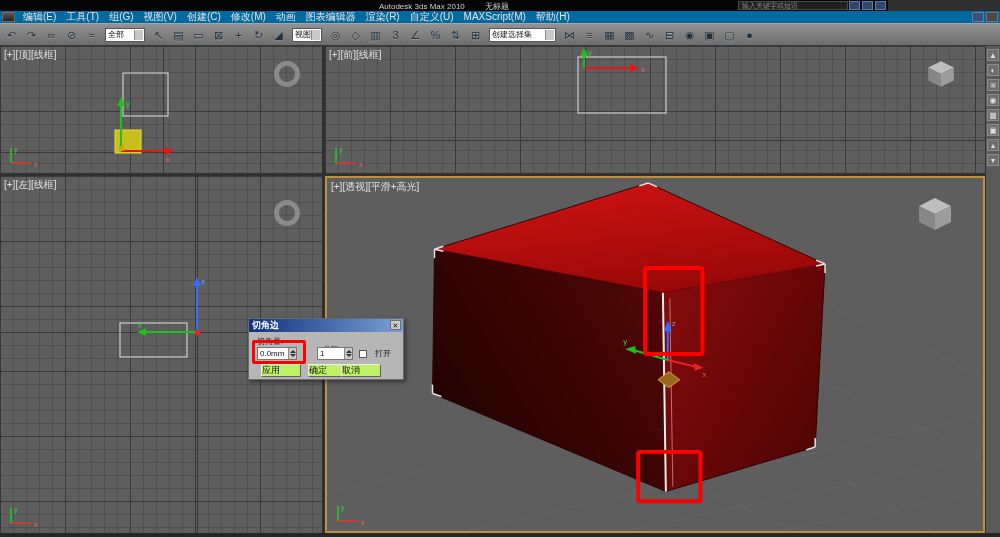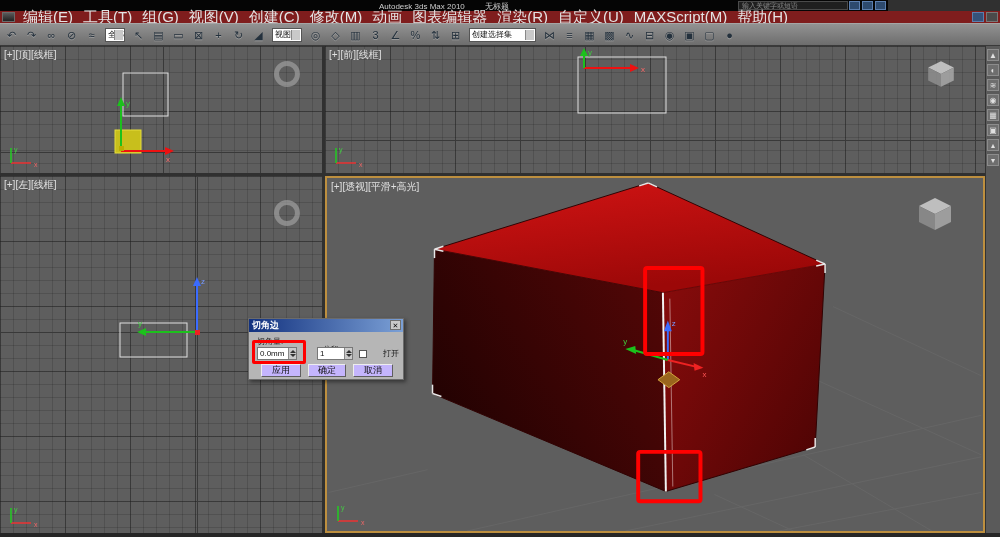--- a/index.html
+++ b/index.html
@@ -9,21 +9,21 @@
 
   
   #titlebar{position:absolute;left:0;top:0;width:888px;height:11px;background:#050505;color:#cfcfcf;font-size:8px;z-index:20;}
   .tb-center{position:absolute;left:0;right:0;top:1px;text-align:center;white-space:nowrap;}
   .tb-center span{margin:0 9px;}
   #search{position:absolute;right:40px;top:1px;width:110px;height:9px;background:#1f1f1f;border:1px solid #4a4a4a;color:#8b8b8b;font-size:7px;line-height:7px;padding-left:3px;overflow:hidden;}
   .tb-icons{position:absolute;right:2px;top:1px;display:flex;gap:2px;}
   .tb-ic{width:11px;height:9px;background:#2d4a6e;border:1px solid #5b7eae;}
 
   
-  #menubar{position:absolute;left:0;top:11px;width:1000px;height:12px;background:#7f1d1d;color:#e4e4e4;font-size:15px;display:flex;align-items:center;z-index:20;}
+  #menubar{position:absolute;left:0;top:11px;width:1000px;height:12px;background:#0369a1;color:#e4e4e4;font-size:10px;display:flex;align-items:center;z-index:20;}
   #appicon{width:13px;height:10px;margin:0 3px 0 2px;background:linear-gradient(#5a5a5a,#222);border:1px solid #6a6a6a;}
   .menu-item{padding:0 5px;height:12px;line-height:12px;white-space:nowrap;cursor:default;}
   .mb-right{position:absolute;right:2px;top:1px;display:flex;gap:2px;}
   .mb-ic{width:12px;height:10px;background:#35527a;border:1px solid #5b7eae;}
   .mb-ic2{background:#4a4a4a;border-color:#777;}
 
   
   #toolbar{position:absolute;left:0;top:23px;width:1000px;height:23px;background:linear-gradient(#929292,#6d6d6d);border-top:1px solid #a5a5a5;border-bottom:1px solid #3a3a3a;display:flex;align-items:center;padding-left:2px;z-index:20;}
   .tool-icon{width:19px;height:18px;font-size:11px;line-height:17px;text-align:center;color:#24313d;text-shadow:0 1px 0 rgba(255,255,255,.25);border:1px solid transparent;}
   .tool-combo{height:14px;background:#fff;border:1px solid #555;font-size:8px;line-height:12px;padding:0 11px 0 2px;position:relative;color:#111;margin:0 3px;white-space:nowrap;overflow:hidden;}
@@ -59,23 +59,23 @@
   #dialog{position:absolute;left:248px;top:318px;width:156px;height:62px;background:#b6b6b6;border:1px solid #6b6b6b;box-shadow:2px 2px 4px rgba(0,0,0,.45);z-index:50;font-size:9px;color:#111;}
   #dialog-titlebar{position:relative;height:13px;background:linear-gradient(90deg,#12317e,#7ba0d6);color:#fff;font-size:9px;line-height:13px;padding-left:3px;font-weight:bold;}
   #dialog-close{position:absolute;right:2px;top:1px;width:11px;height:10px;background:#c9c9c9;border:1px solid #6f6f6f;font-size:7px;line-height:9px;text-align:center;color:#111;font-weight:normal;}
   .dlg-label{position:absolute;font-size:8px;color:#1c1c1c;white-space:nowrap;}
   .spin{position:absolute;height:13px;background:#fff;border:1px solid #777;display:flex;align-items:center;font-size:8px;padding-left:2px;}
   .spin .val{flex:1;overflow:hidden;white-space:nowrap;}
   .spin-arr{width:8px;height:100%;background:#c9c9c9;border-left:1px solid #888;display:flex;flex-direction:column;align-items:center;justify-content:center;gap:1px;}
   .spin-arr i{display:block;width:0;height:0;border-left:3px solid transparent;border-right:3px solid transparent;}
   .spin-arr .up{border-bottom:3px solid #333;}
   .spin-arr .dn{border-top:3px solid #333;}
-  #dlg-check{position:absolute;left:110px;top:29px;display:flex;align-items:center;gap:16px;font-size:8px;}
+  #dlg-check{position:absolute;left:110px;top:29px;display:flex;align-items:center;gap:8px;font-size:8px;}
   .cb{width:8px;height:8px;background:#fff;border:1px solid #555;display:inline-block;}
-  .dlg-btn{position:absolute;top:45px;height:13px;background:#c4b5fd;border:1px solid;border-color:#ededed #5f5f5f #5f5f5f #ededed;font-size:9px;text-align:center;line-height:11px;cursor:default;}
+  .dlg-btn{position:absolute;top:45px;height:13px;background:#bef264;border:1px solid;border-color:#ededed #5f5f5f #5f5f5f #ededed;font-size:9px;line-height:11px;cursor:default;}
   #hl-red{position:absolute;left:3px;top:21px;width:54px;height:24px;border:3px solid var(--highlight,#f00);border-radius:2px;z-index:5;}
 </style>
 </head>
 <body>
 
 <div id="app">
 
   <div id="titlebar">
     <div class="tb-center">
       <span>Autodesk 3ds Max 2010</span>
@@ -111,21 +111,21 @@
     </div>
   </div>
 
   <div id="toolbar">
     <div style="display:flex;align-items:center;gap:1px;">
         <div class="tool-icon">↶</div>
         <div class="tool-icon">↷</div>
         <div class="tool-icon">∞</div>
         <div class="tool-icon">⊘</div>
         <div class="tool-icon">≈</div>
-        <div class="tool-combo" style="width: 20px;">全部</div>
+        <div class="tool-combo" style="width: 40px;">全部</div>
         <div class="tool-icon">↖</div>
         <div class="tool-icon">▤</div>
         <div class="tool-icon">▭</div>
         <div class="tool-icon">⊠</div>
         <div class="tool-icon">+</div>
         <div class="tool-icon">↻</div>
         <div class="tool-icon">◢</div>
         <div class="tool-combo" style="width: 30px;">视图</div>
         <div class="tool-icon">◎</div>
         <div class="tool-icon">◇</div>
@@ -354,18 +354,18 @@
         </span>
     </div>
 
     <div id="dlg-check">
       <span class="cb"></span>
       <span>打开</span>
     </div>
 
     <div class="dlg-btn" style="left:12px;width:40px;">应用</div>
     <div class="dlg-btn" style="left:59px;width:38px;">确定</div>
-    <div class="dlg-btn" style="left:104px;width:40px;">取消</div>
+    <div class="dlg-btn" style="left:92px;width:40px;">取消</div>
 
     <div id="hl-red"></div>
   </div>
 
 </div>
 
 </body></html>

